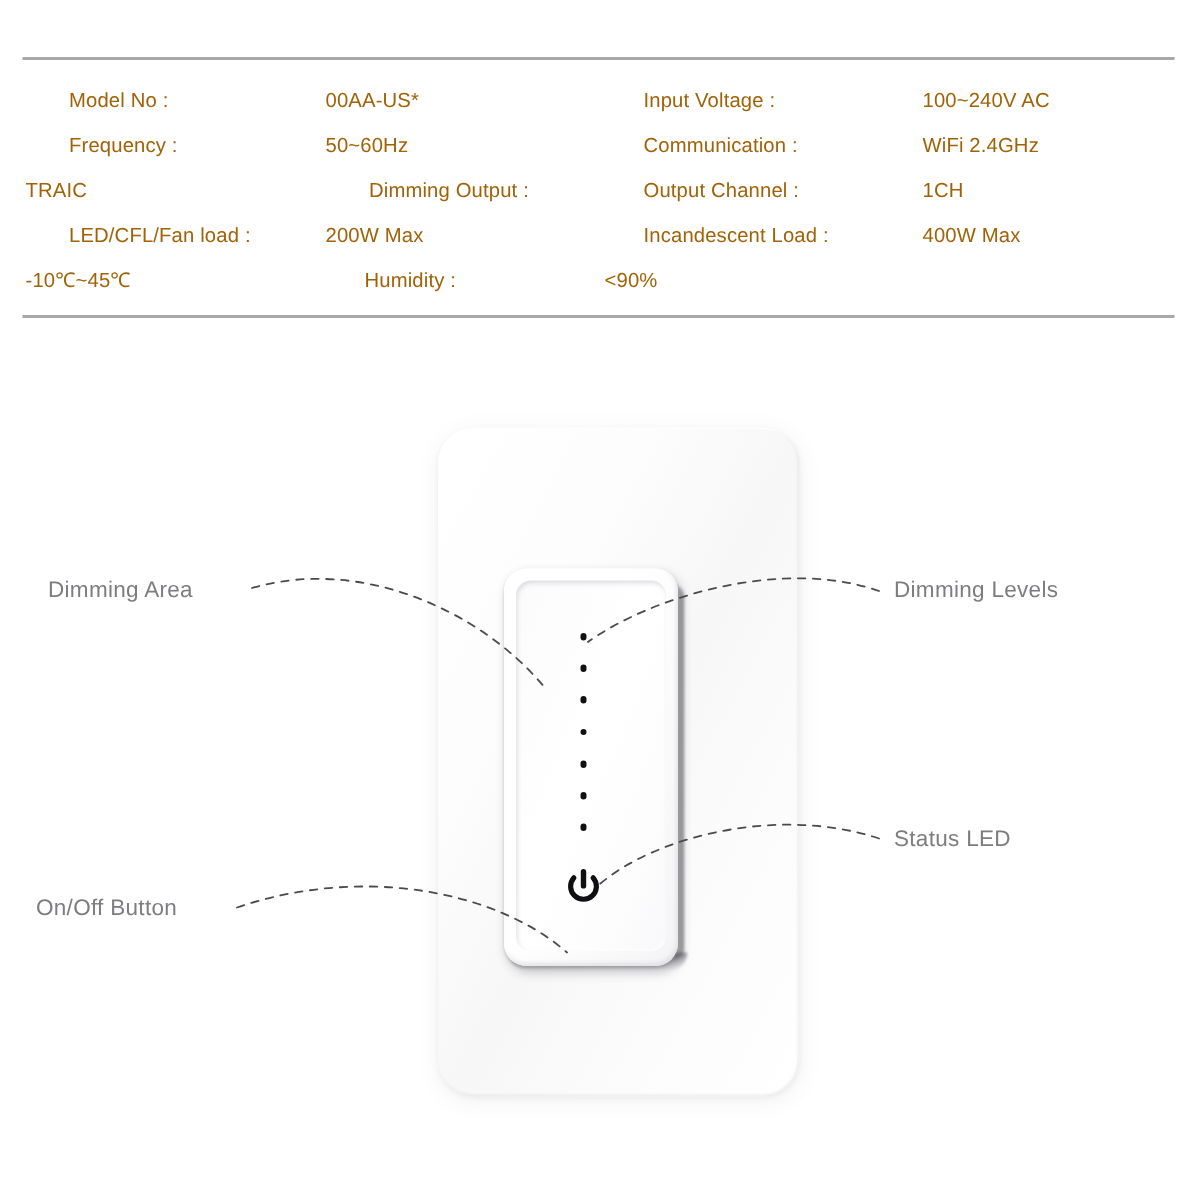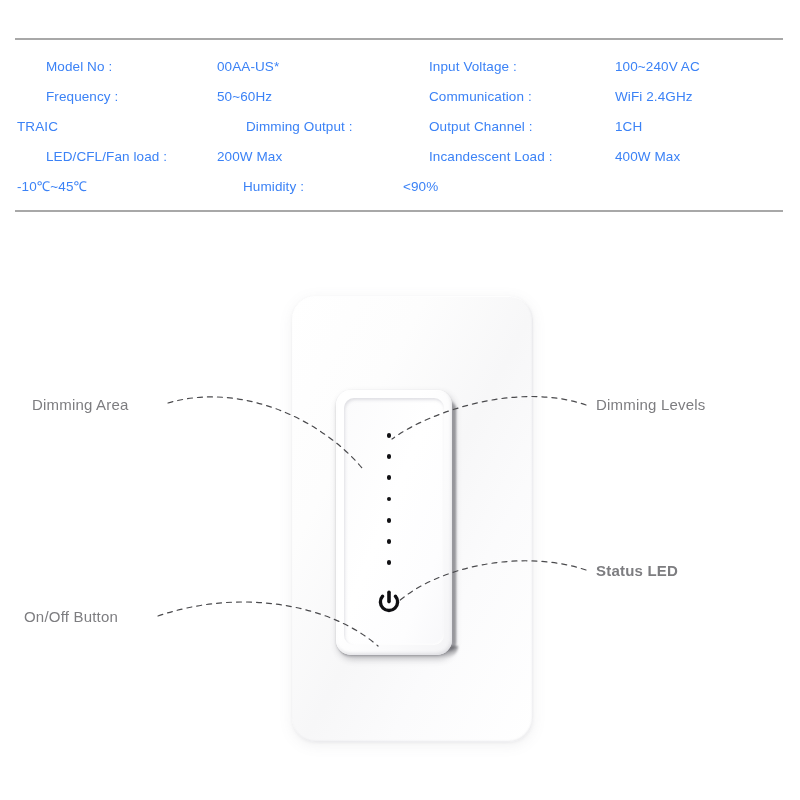--- a/index.html
+++ b/index.html
@@ -49,35 +49,35 @@
     height: 170px;
     display: grid;
     grid-template-columns: 200px 186px 212px 170px;
     grid-auto-rows: 30px;
     align-content: start;
     padding-top: 12px;
     box-sizing: border-box;
   }
   .spec-cell {
     font-size: 13.5px;
-    color: #3b82f6;
+    color: #a16207;
     line-height: 30px;
     white-space: nowrap;
     letter-spacing: 0.1px;
   }
   .spec-cell.label { padding-left: 31px; }
   .spec-cell.value { padding-left: 2px; }
   .spec-cell.label.right-col { padding-left: 28px; }
   .spec-cell.value.right-col { padding-left: 2px; }
 
   
   .diagram {
     position: absolute;
     left: 0;
-    top: 230px;
+    top: 219px;
     width: 716px;
     height: 570px;
     padding-left: 32px;
   }
 
   .leader-svg {
     position: absolute;
     left: 0;
     top: 0;
     width: 800px;
@@ -206,21 +206,21 @@
   .anno {
     position: absolute;
     font-size: 15px;
     color: #7d7d80;
     white-space: nowrap;
     letter-spacing: 0.2px;
   }
   .anno-dimming-area   { left: 32px;  top: 166px; }
   .anno-onoff-button   { left: 24px;  top: 378px; }
   .anno-dimming-levels { left: 596px; top: 166px; }
-  .anno-status-led     { left: 596px; top: 332px; font-weight: bold; }
+  .anno-status-led     { left: 596px; top: 332px; }
 </style>
 </head>
 <body>
 
 <div id="page">
 
   <div class="spec-block">
     <div class="spec-rule top"></div>
     <div class="spec-rule bottom"></div>
 

